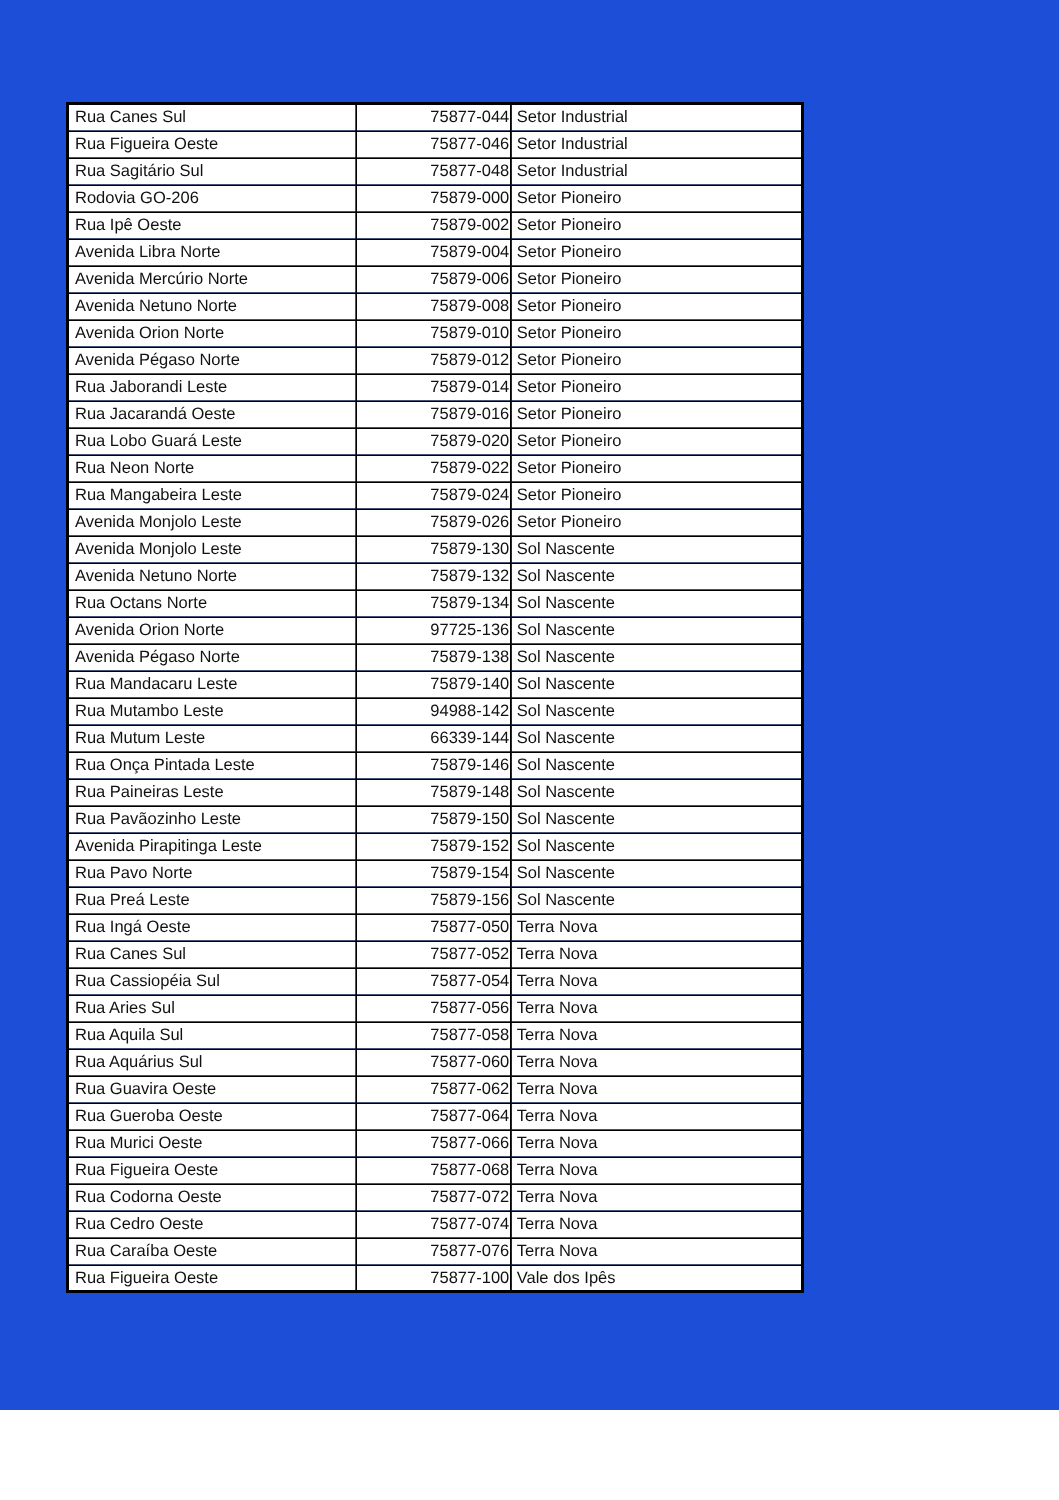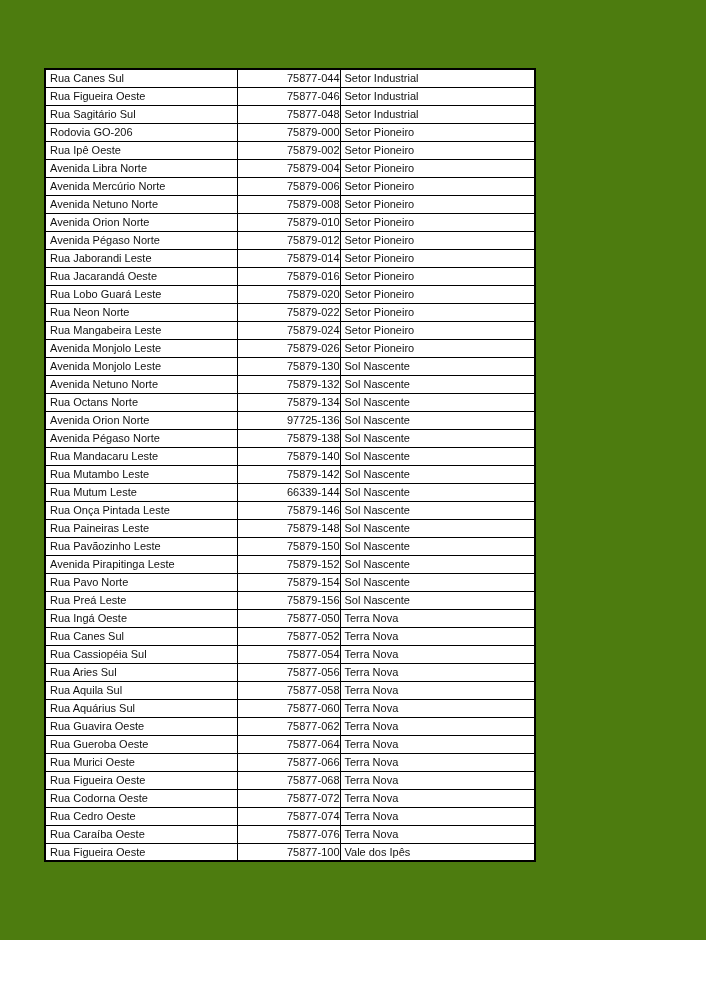--- a/index.html
+++ b/index.html
@@ -7,21 +7,21 @@
     width: 706px;
     height: 1000px;
     background: #ffffff;
     font-family: "Liberation Sans", sans-serif;
     overflow: hidden;
   }
   .page {
     position: relative;
     width: 706px;
     height: 940px;
-    background: #4d7c0f;
+    background: #1d4ed8;
   }
   table.cep-table {
     position: absolute;
     left: 44px;
     top: 68px;
     width: 490px;
     border-collapse: collapse;
     table-layout: fixed;
     border: 2px solid #000000;
   }
@@ -152,21 +152,21 @@
     <td class="col-cep">75879-138</td>
     <td class="col-sector">Sol Nascente</td>
   </tr>
         <tr>
     <td class="col-street">Rua Mandacaru Leste</td>
     <td class="col-cep">75879-140</td>
     <td class="col-sector">Sol Nascente</td>
   </tr>
         <tr>
     <td class="col-street">Rua Mutambo Leste</td>
-    <td class="col-cep">75879-142</td>
+    <td class="col-cep">94988-142</td>
     <td class="col-sector">Sol Nascente</td>
   </tr>
         <tr>
     <td class="col-street">Rua Mutum Leste</td>
     <td class="col-cep">66339-144</td>
     <td class="col-sector">Sol Nascente</td>
   </tr>
         <tr>
     <td class="col-street">Rua Onça Pintada Leste</td>
     <td class="col-cep">75879-146</td>

